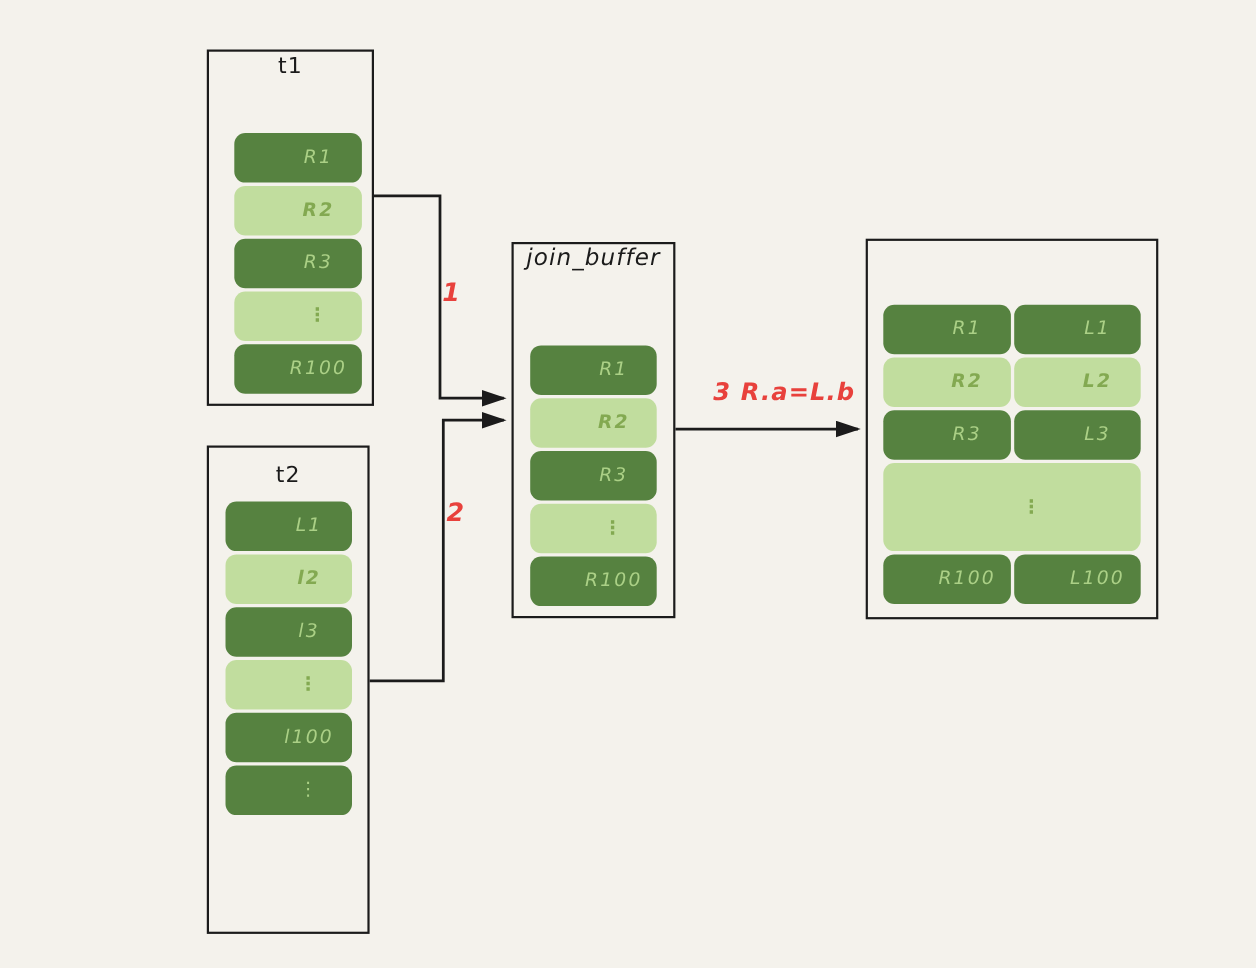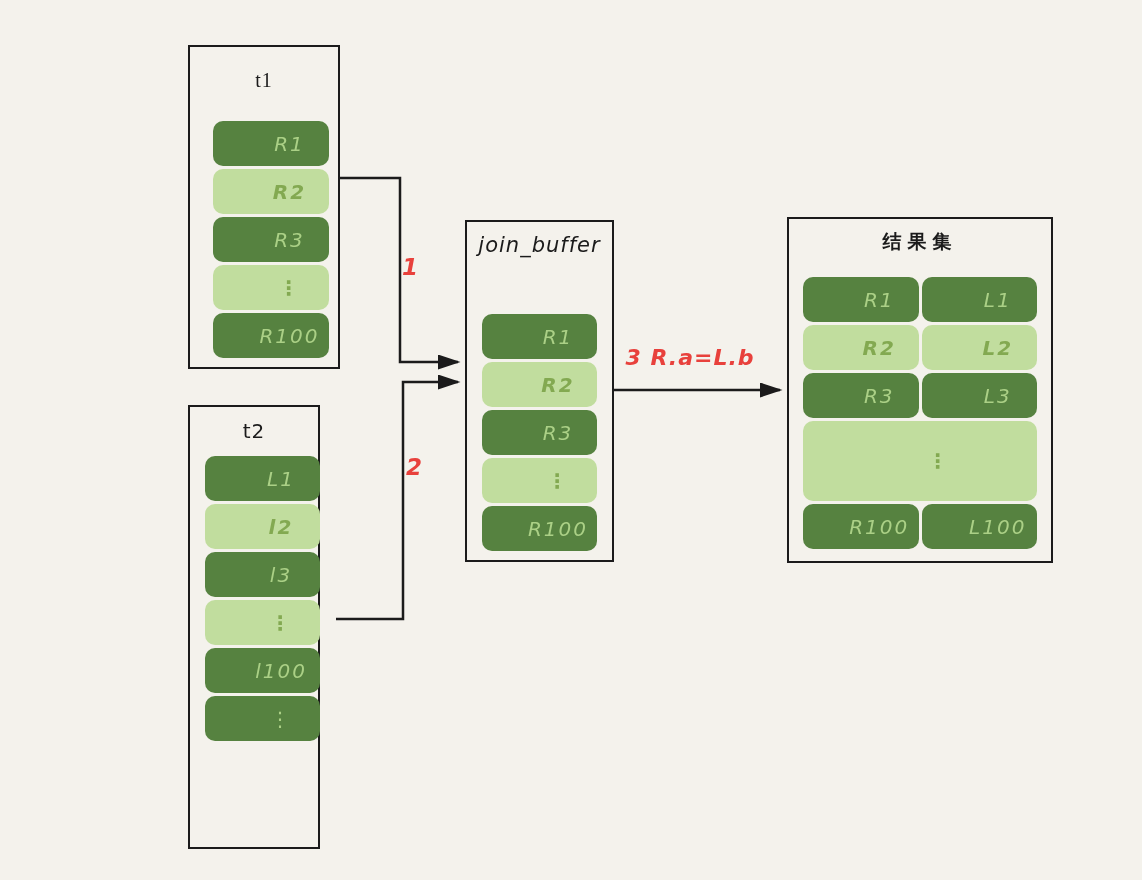--- a/index.html
+++ b/index.html
@@ -8,49 +8,49 @@
     --txtdark:#abd086; --txtlight:#83a951;
   }
   *{margin:0;padding:0;box-sizing:border-box;}
   html,body{width:1142px;height:880px;background:var(--bg);overflow:hidden;
     font-family:"DejaVu Sans","Liberation Sans",sans-serif;}
   .canvas{position:relative;width:1142px;height:880px;background:var(--bg);}
   .wires{position:absolute;left:0;top:0;width:1142px;height:880px;pointer-events:none;}
 
   .box{position:absolute;border:2.5px solid var(--ink);background:transparent;}
   .box-t1{left:188px;top:45px;width:152px;height:324px;}
-  .box-t2{left:188px;top:405px;width:132px;height:444px;}
+  .box-t2{left:188px;top:405px;width:148px;height:444px;}
   .box-jb{left:465px;top:220px;width:149px;height:342px;}
   .box-res{left:787px;top:217px;width:266px;height:346px;}
 
   .box-title{text-align:center;color:var(--ink);font-size:20px;letter-spacing:1px;}
-  .box-t1 .box-title{margin-top:22px;font-family:Liberation Serif, serif;}
+  .box-t1 .box-title{}
   .box-t2 .box-title{margin-top:12px;}
-  .box-jb .box-title{margin-top:11px;font-style:italic;font-size:21px;}
+  .box-jb .box-title{font-style:italic;font-size:21px;}
   .box-res .box-title{margin-top:10px;font-weight:bold;font-size:19px;letter-spacing:6px;}
 
   .col{position:absolute;display:flex;flex-direction:column;gap:3px;}
   .col-t1{left:23px;top:74px;width:116px;}
   .col-t2{left:15px;top:49px;width:115px;}
   .col-jb{left:15px;top:92px;width:115px;}
   .rows-res{left:14px;top:58px;width:234px;}
 
   .cell{height:45px;border-radius:10px;display:flex;align-items:center;justify-content:center;
-    font-style:italic;font-size:20px;letter-spacing:2px;line-height:1;padding-left:37px;}
+    font-style:italic;font-size:17px;letter-spacing:2px;line-height:1;padding-left:37px;}
   .cell.dark{background:var(--dark);color:var(--txtdark);}
   .cell.light{background:var(--light);color:var(--txtlight);font-weight:bold;}
 
   .rrow{display:flex;gap:3px;height:45px;}
   .rrow.tall{height:80px;}
   .rrow .cell{flex:1;height:100%;}
 
   .note{position:absolute;color:var(--red);font-style:italic;font-weight:bold;font-size:23px;}
   .note-1{left:402px;top:254px;}
   .note-2{left:406px;top:454px;}
-  .note-3{left:607px;top:345px;width:166px;text-align:center;font-size:22px;letter-spacing:1px;}
+  .note-3{left:630px;top:345px;width:166px;text-align:center;font-size:22px;letter-spacing:1px;}
 </style>
 </head>
 <body>
 
 <div class="canvas">
 
   <svg class="wires" viewBox="0 0 1142 880">
     <defs>
       <marker id="ah" markerWidth="10" markerHeight="8" refX="8" refY="3" orient="auto" markerUnits="strokeWidth">
         <path d="M0,0 L9,3 L0,6 Z" fill="#1b1b1b"></path>
@@ -107,21 +107,20 @@
 
         <div class="cell dark">R3</div>
 
         <div class="cell light">⋮</div>
 
         <div class="cell dark">R100</div>
       </div>
   </div>
 
   <div class="box box-res">
-    <div class="box-title">结果集</div>
     <div class="col rows-res">
 
         <div class="rrow">
           <div class="cell dark">R1</div>
           <div class="cell dark">L1</div>
         </div>
 
         <div class="rrow">
           <div class="cell light">R2</div>
           <div class="cell light">L2</div>

